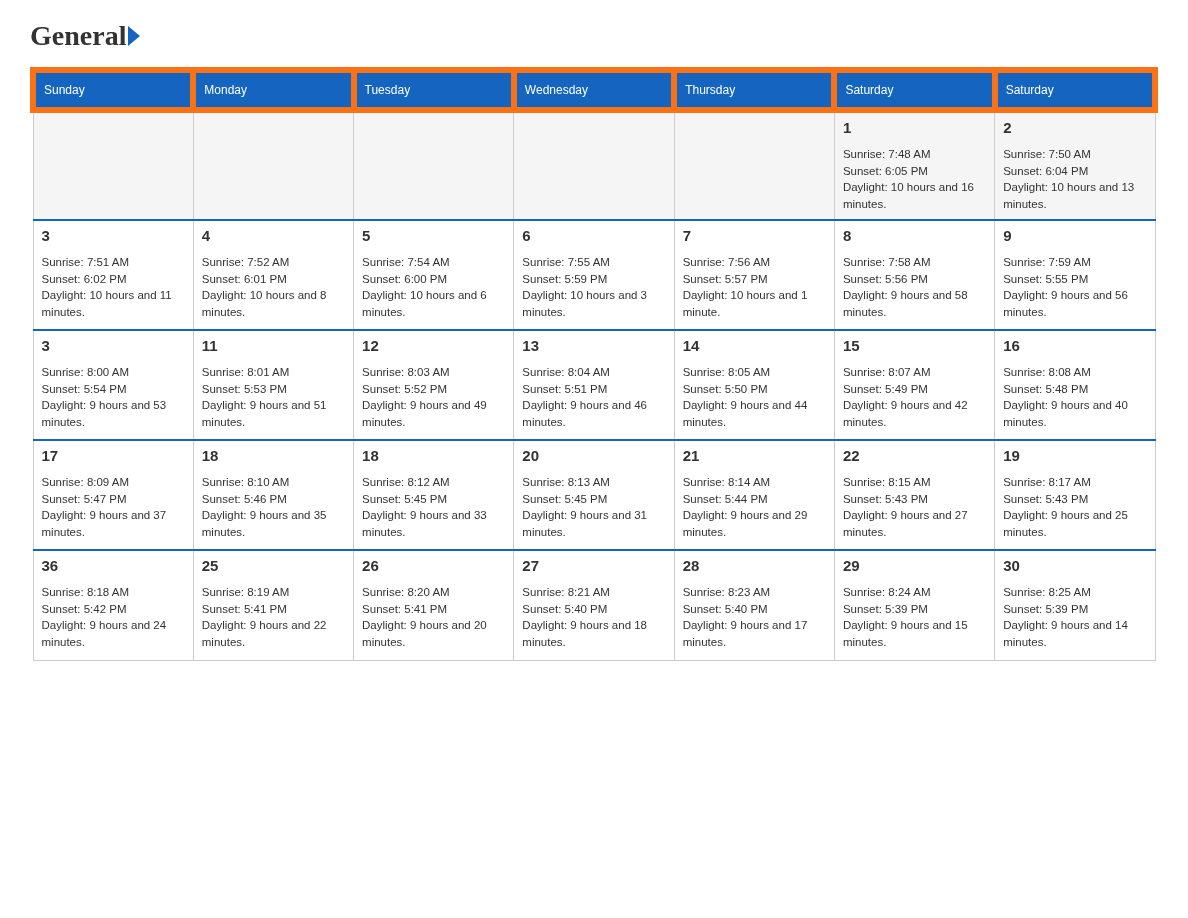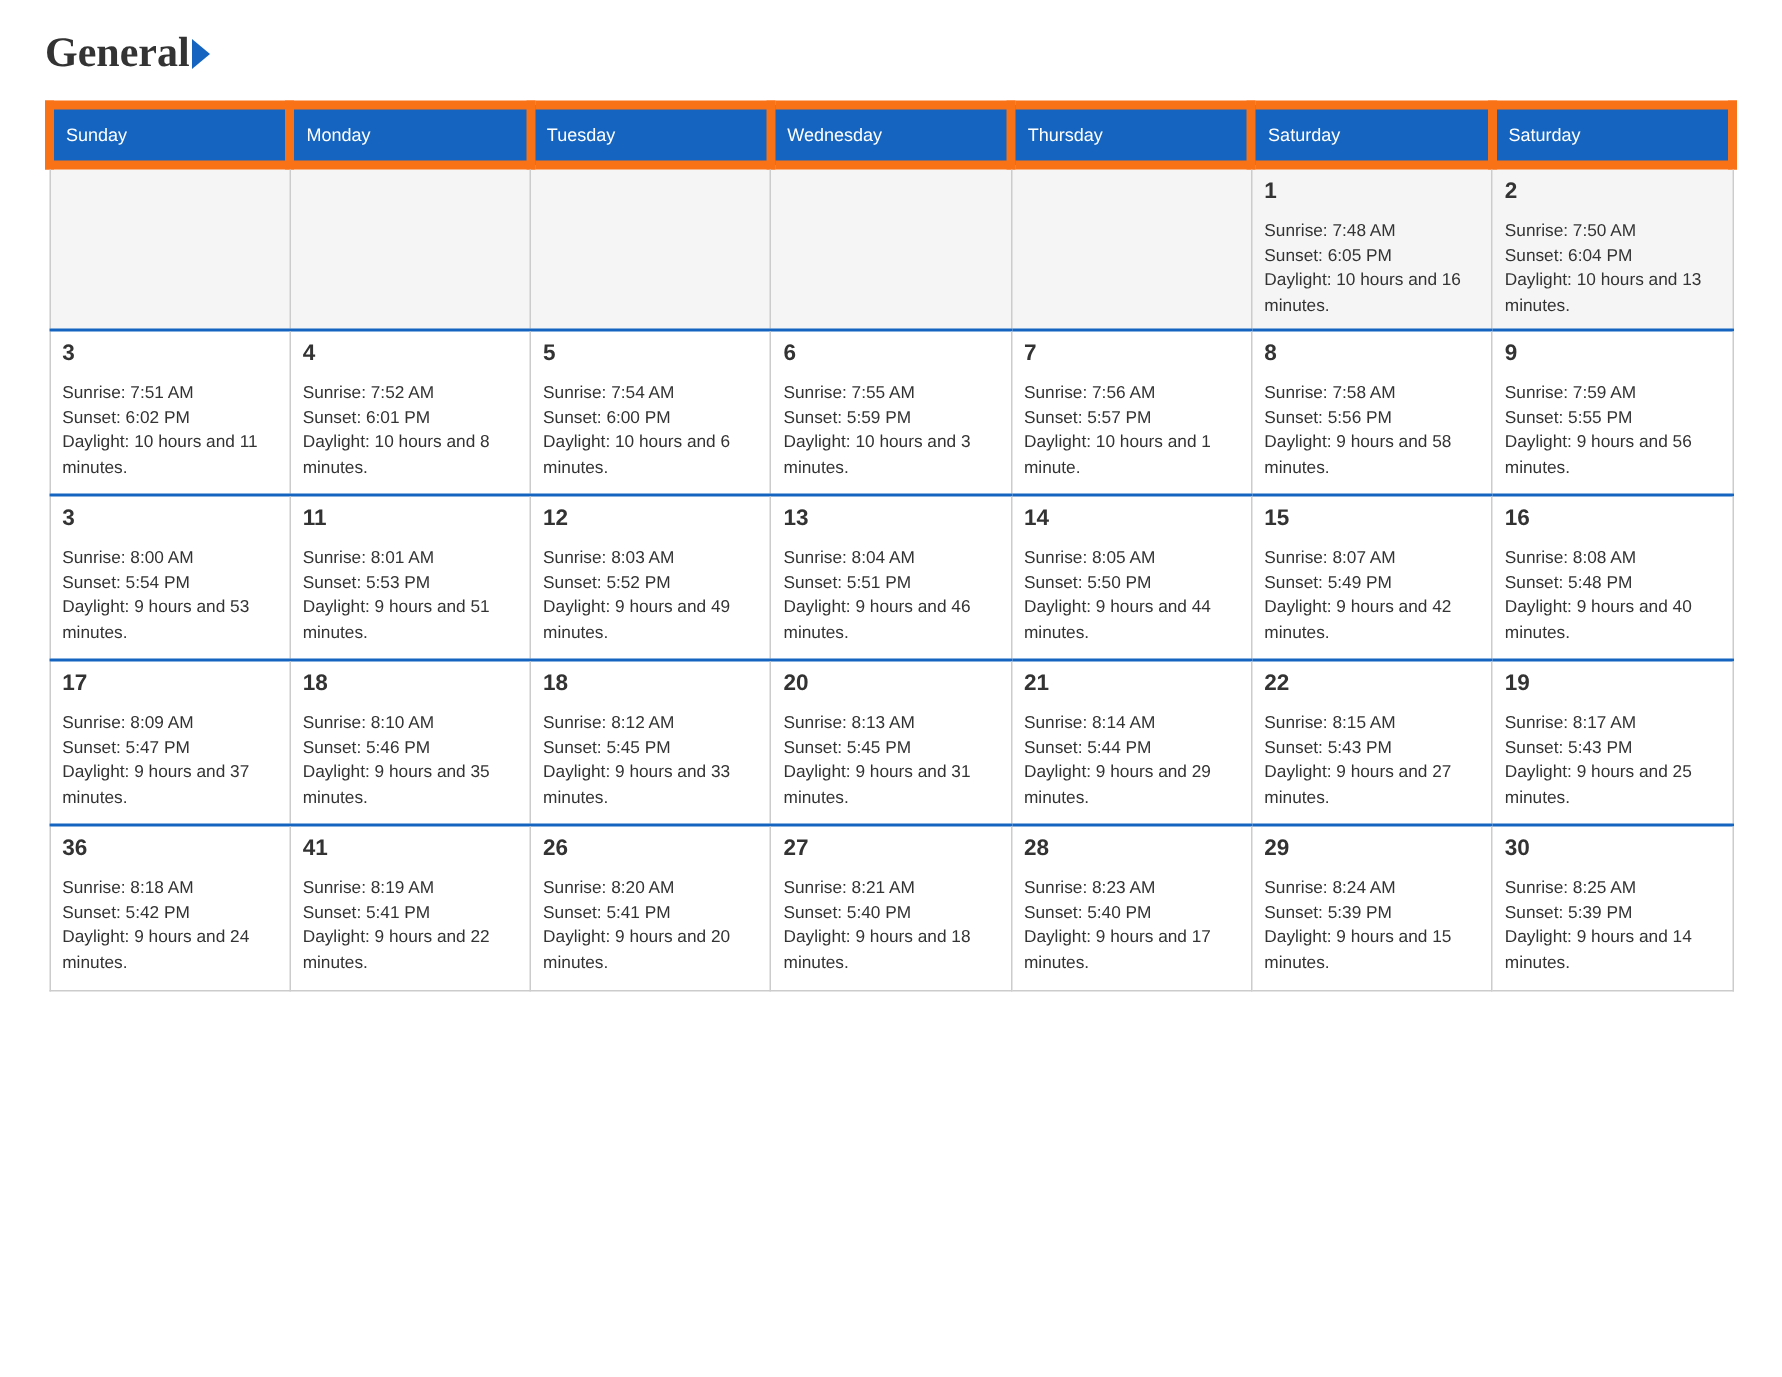--- a/index.html
+++ b/index.html
@@ -235,21 +235,21 @@
           <div class="day-number">19</div>
           <div class="day-info">Sunrise: 8:17 AM<br>Sunset: 5:43 PM<br>Daylight: 9 hours and 25 minutes.</div>
         </td>
       </tr>
       <tr class="row-divider">
         <td>
           <div class="day-number">36</div>
           <div class="day-info">Sunrise: 8:18 AM<br>Sunset: 5:42 PM<br>Daylight: 9 hours and 24 minutes.</div>
         </td>
         <td>
-          <div class="day-number">41</div>
+          <div class="day-number">25</div>
           <div class="day-info">Sunrise: 8:19 AM<br>Sunset: 5:41 PM<br>Daylight: 9 hours and 22 minutes.</div>
         </td>
         <td>
           <div class="day-number">26</div>
           <div class="day-info">Sunrise: 8:20 AM<br>Sunset: 5:41 PM<br>Daylight: 9 hours and 20 minutes.</div>
         </td>
         <td>
           <div class="day-number">27</div>
           <div class="day-info">Sunrise: 8:21 AM<br>Sunset: 5:40 PM<br>Daylight: 9 hours and 18 minutes.</div>
         </td>

